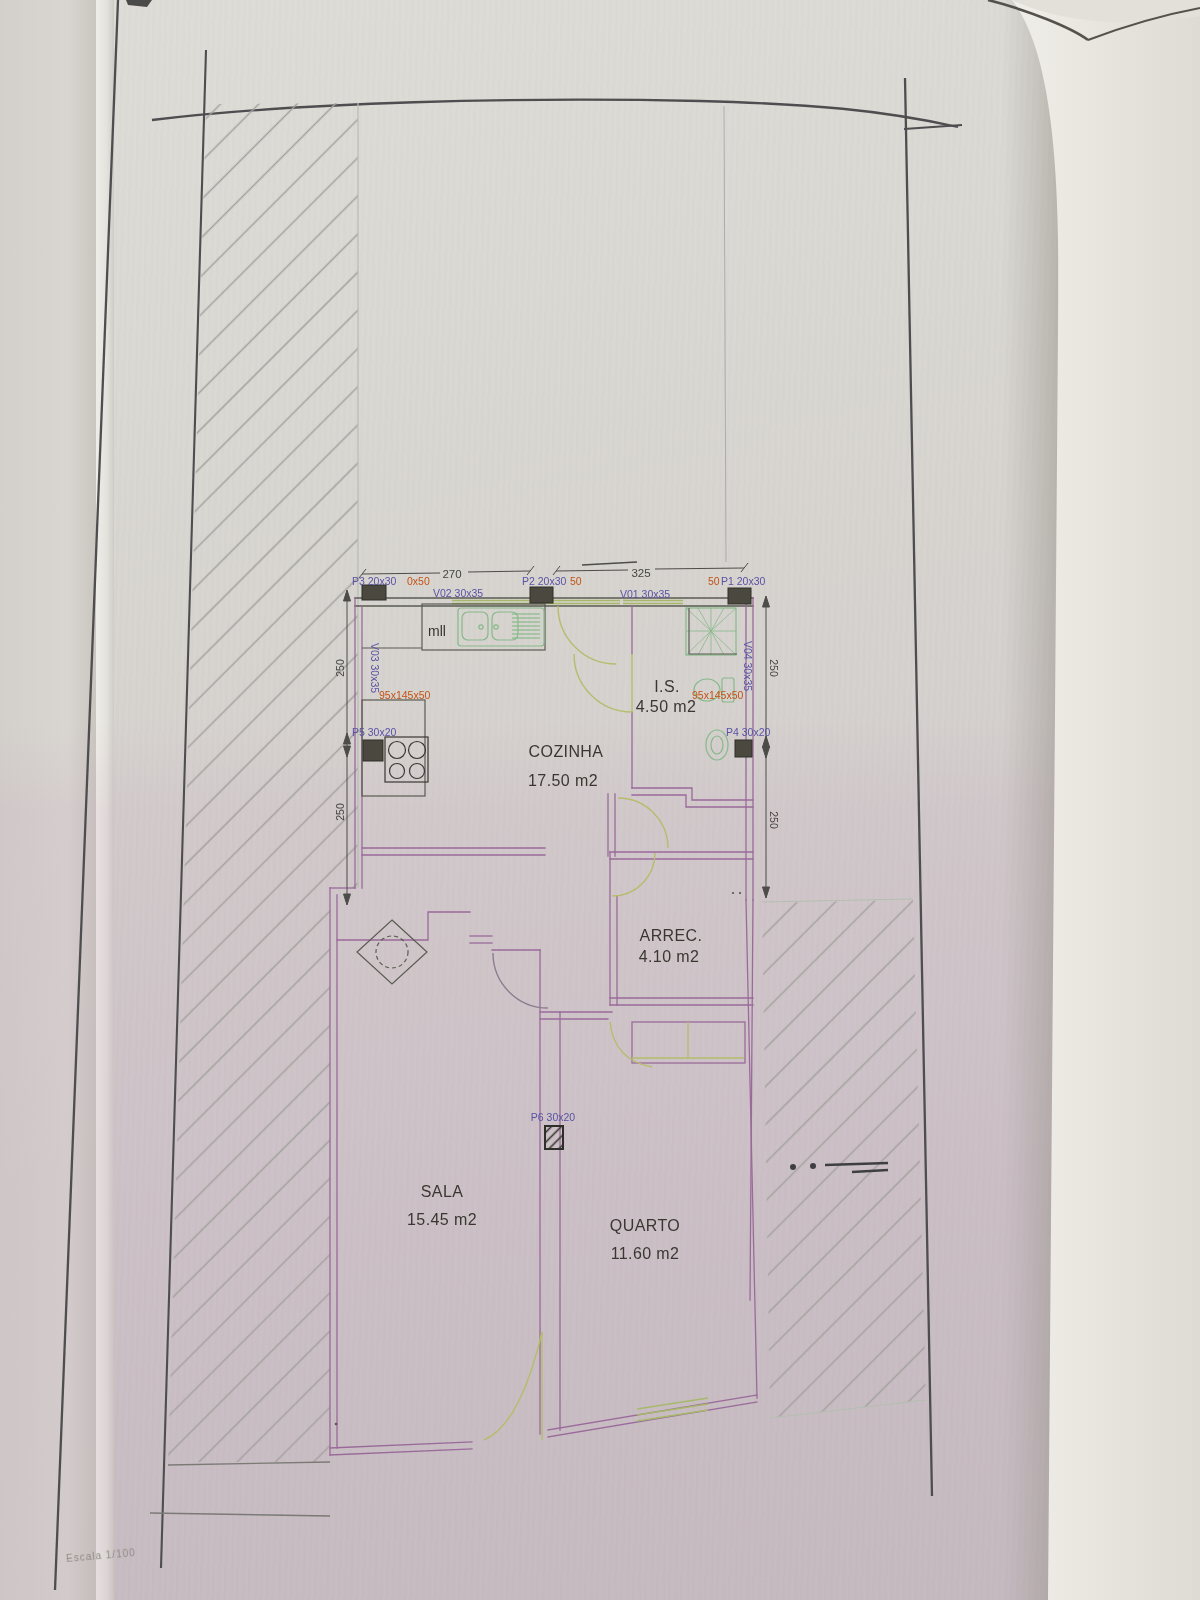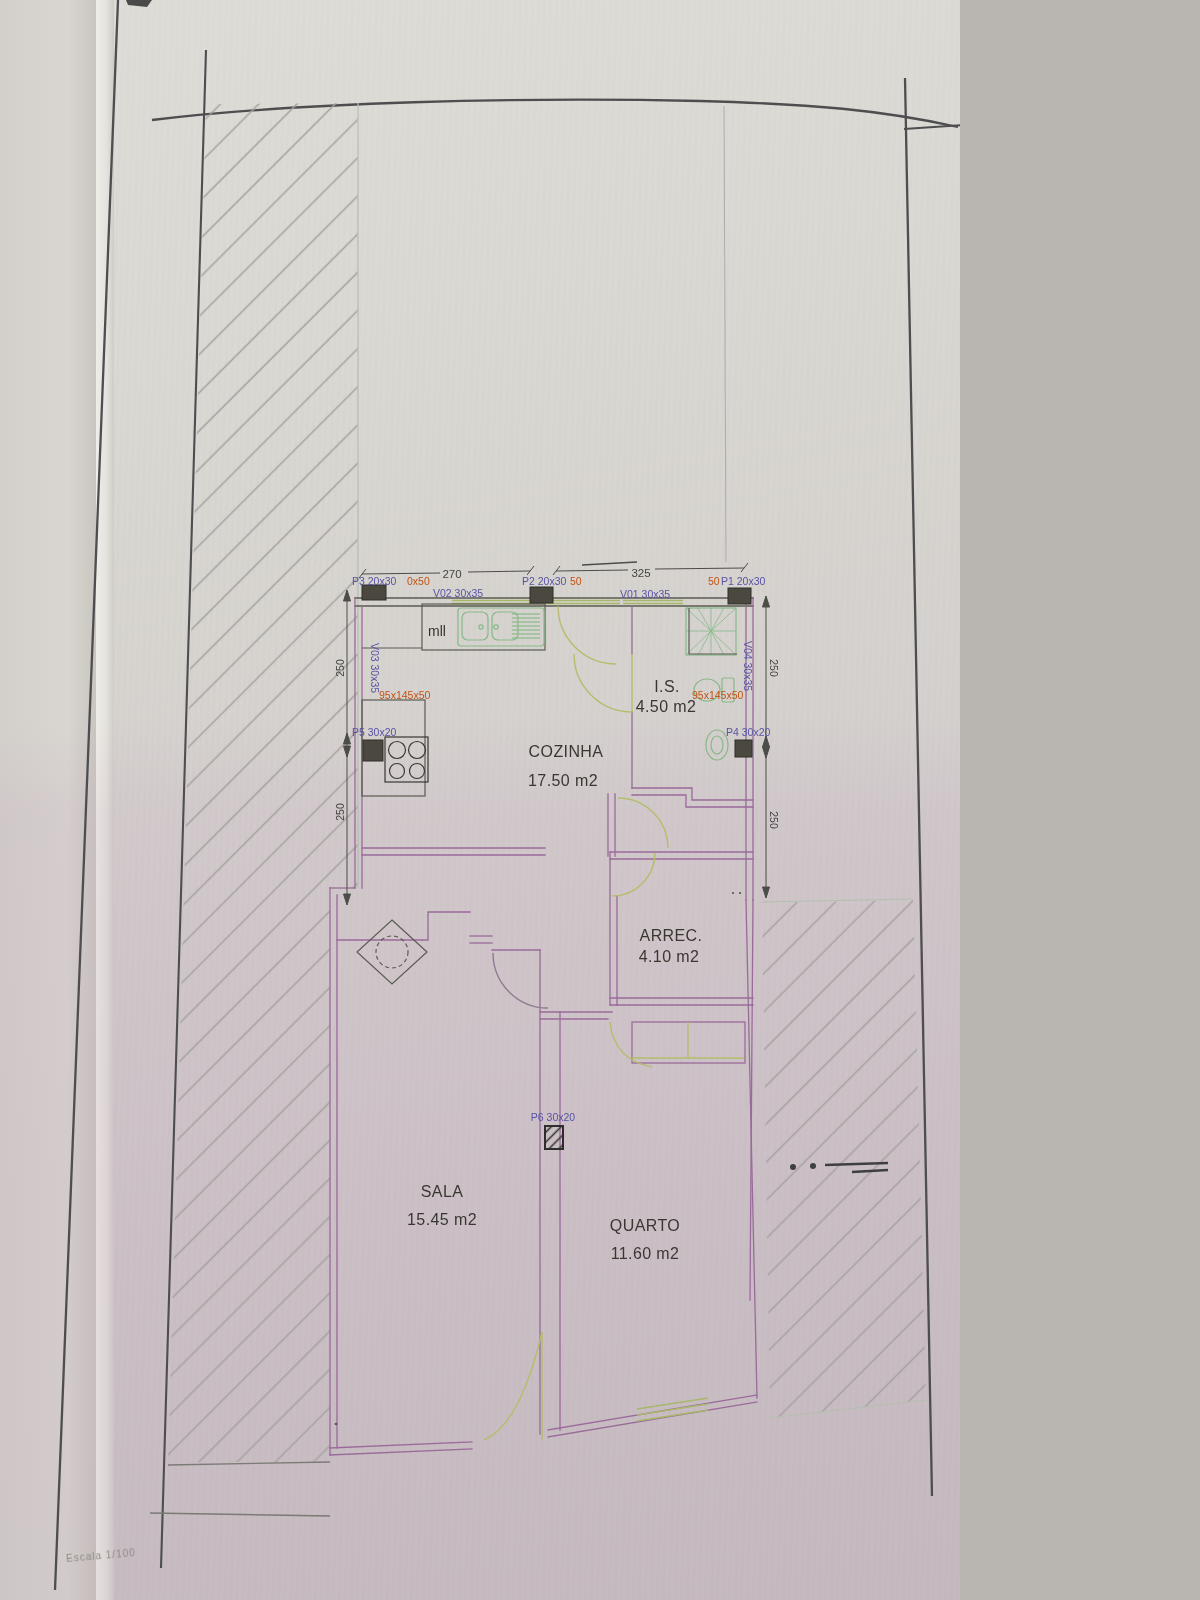--- a/index.html
+++ b/index.html
@@ -1,16 +1,16 @@
 <!DOCTYPE html>
 <html><head>
 <meta charset="utf-8">
 <style>
   html,body{margin:0;padding:0;background:#b9b5b0;}
-  .photo{position:relative;width:960px;height:1600px;overflow:hidden;
+  .photo{position:relative;width:1200px;height:1600px;overflow:hidden;
          background:#fef9c3;font-family:"Liberation Sans",sans-serif;}
   .paper-base{position:absolute;inset:0;
     background:linear-gradient(168deg,#dedcd7 0%,#dad8d3 22%,#d6d3cf 40%,#d2cdcc 58%,#cdc6c8 78%,#c7c0c2 100%);}
   .paper-texture{position:absolute;inset:0;opacity:.35;
     background:repeating-linear-gradient(92deg,rgba(255,255,255,.05) 0 3px,rgba(120,115,110,.04) 3px 6px);}
   .pink-cast{position:absolute;left:0;right:0;top:720px;bottom:0;pointer-events:none;
     background:linear-gradient(to bottom,rgba(193,160,186,0) 0%,rgba(193,160,186,.16) 10%,rgba(188,155,182,.20) 55%,rgba(178,146,172,.16) 100%);}
   .left-pad-strip{position:absolute;left:0;top:0;width:96px;height:1600px;
     background:linear-gradient(90deg,#d3d0cb 0%,#d9d6d1 70%,#c9c5bf 100%);}
   .left-edge-highlight{position:absolute;left:96px;top:0;width:18px;height:1600px;

